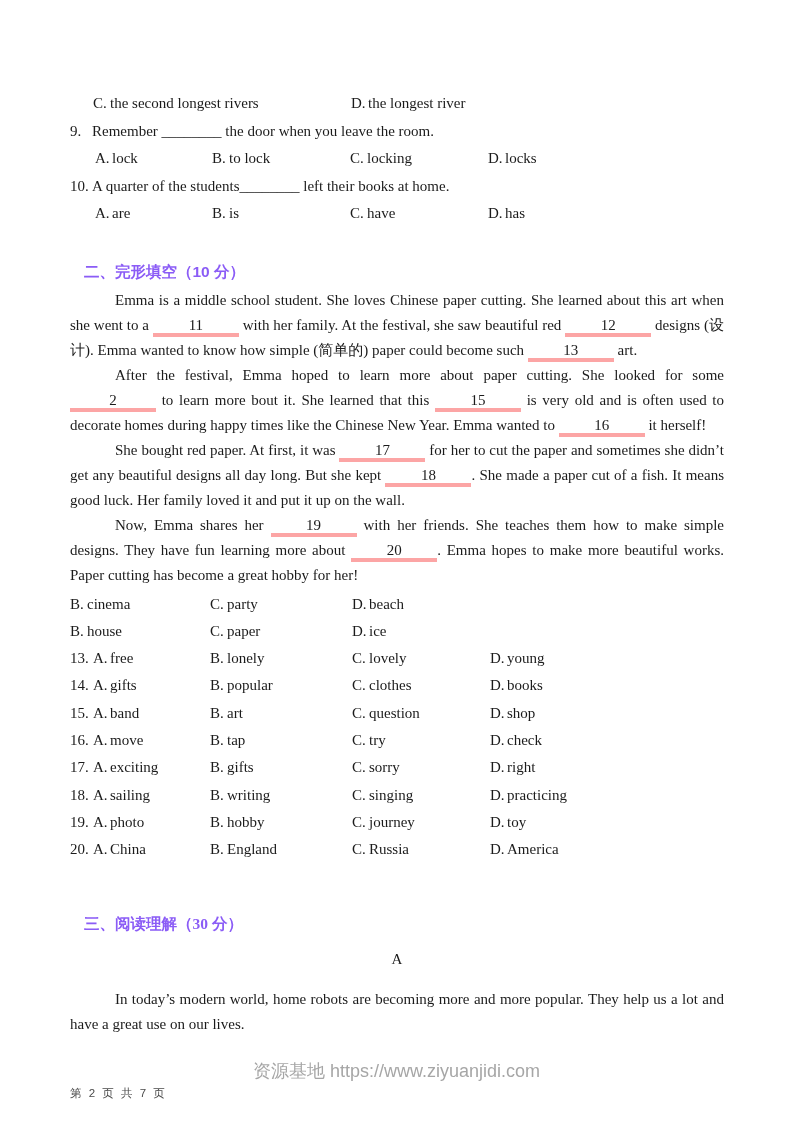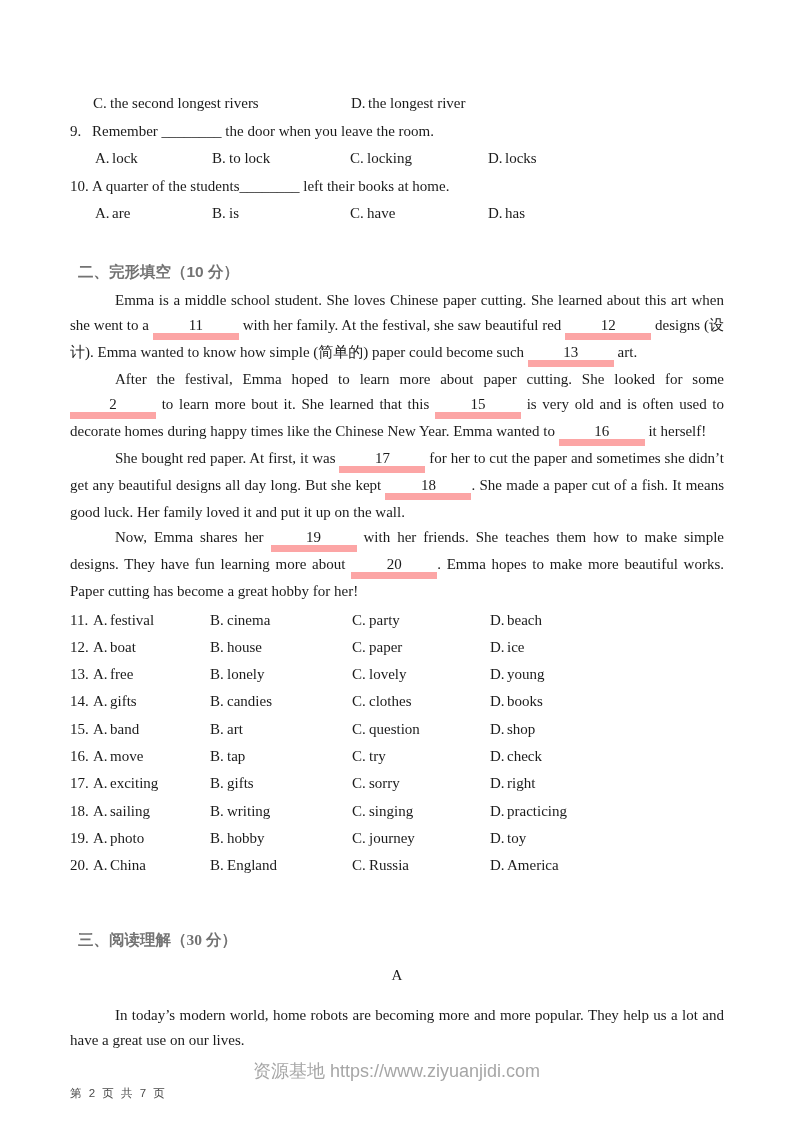--- a/index.html
+++ b/index.html
@@ -25,42 +25,42 @@
     height: 27.5px; line-height: 27.5px;
     white-space: nowrap;
   }
   .opt-row.carryover {
     grid-template-columns: 258px 1fr;
     padding-left: 23px;
   }
   .letter { display: inline-block; min-width: 17px; }
 
   .section-heading {
-    margin: 30px 0 0 8px;
+    margin: 30px 0 0 14px;
     font-family: "Liberation Sans", "DejaVu Sans", sans-serif;
     font-weight: bold;
     font-size: 15.5px;
     line-height: 27px;
-    color: #737373;
+    color: #8b5cf6;
   }
   .section-heading.reading { margin-top: 47px; font-family: Liberation Serif, serif; }
 
   #cloze-passage { margin-top: 3px; }
   .para {
     margin: 0;
     line-height: 25px;
     text-align: justify;
     text-indent: 45px;
   }
   .blank {
     display: inline-block;
     min-width: 86px;
     text-align: center;
     text-indent: 0;
-    border-bottom: 7px solid #fca5a5;
+    border-bottom: 4px solid #fca5a5;
     line-height: 16px;
   }
 
   #cloze-questions { margin-top: 3px; }
   .cq-row {
     display: grid;
     grid-template-columns: 140px 142px 138px 1fr;
     height: 27.3px; line-height: 27.3px;
     white-space: nowrap;
   }
@@ -120,40 +120,38 @@
 
     <div id="cloze-passage">
         <p class="para">Emma is a middle school student. She loves Chinese paper cutting. She learned about this art when she went to a <span class="blank">11</span> with her family. At the festival, she saw beautiful red <span class="blank">12</span> designs (设计). Emma wanted to know how simple (简单的) paper could become such <span class="blank">13</span> art.</p>
         <p class="para">After the festival, Emma hoped to learn more about paper cutting. She looked for some <span class="blank">2</span> to learn more bout it. She learned that this <span class="blank">15</span> is very old and is often used to decorate homes during happy times like the Chinese New Year. Emma wanted to <span class="blank">16</span> it herself!</p>
         <p class="para">She bought red paper. At first, it was <span class="blank">17</span> for her to cut the paper and sometimes she didn’t get any beautiful designs all day long. But she kept <span class="blank">18</span>. She made a paper cut of a fish. It means good luck. Her family loved it and put it up on the wall.</p>
         <p class="para">Now, Emma shares her <span class="blank">19</span> with her friends. She teaches them how to make simple designs. They have fun learning more about <span class="blank">20</span>. Emma hopes to make more beautiful works. Paper cutting has become a great hobby for her!</p>
       </div>
 
     <div id="cloze-questions">
         <div class="cq-row">
-          <span class="cq-first"><span class="qnum">11.</span><span class="letter">A.</span><span>festival</span></span>
           <span class="opt"><span class="letter">B.</span><span>cinema</span></span>
           <span class="opt"><span class="letter">C.</span><span>party</span></span>
           <span class="opt"><span class="letter">D.</span><span>beach</span></span>
         </div>
         <div class="cq-row">
-          <span class="cq-first"><span class="qnum">12.</span><span class="letter">A.</span><span>boat</span></span>
           <span class="opt"><span class="letter">B.</span><span>house</span></span>
           <span class="opt"><span class="letter">C.</span><span>paper</span></span>
           <span class="opt"><span class="letter">D.</span><span>ice</span></span>
         </div>
         <div class="cq-row">
           <span class="cq-first"><span class="qnum">13.</span><span class="letter">A.</span><span>free</span></span>
           <span class="opt"><span class="letter">B.</span><span>lonely</span></span>
           <span class="opt"><span class="letter">C.</span><span>lovely</span></span>
           <span class="opt"><span class="letter">D.</span><span>young</span></span>
         </div>
         <div class="cq-row">
           <span class="cq-first"><span class="qnum">14.</span><span class="letter">A.</span><span>gifts</span></span>
-          <span class="opt"><span class="letter">B.</span><span>candies</span></span>
+          <span class="opt"><span class="letter">B.</span><span>popular</span></span>
           <span class="opt"><span class="letter">C.</span><span>clothes</span></span>
           <span class="opt"><span class="letter">D.</span><span>books</span></span>
         </div>
         <div class="cq-row">
           <span class="cq-first"><span class="qnum">15.</span><span class="letter">A.</span><span>band</span></span>
           <span class="opt"><span class="letter">B.</span><span>art</span></span>
           <span class="opt"><span class="letter">C.</span><span>question</span></span>
           <span class="opt"><span class="letter">D.</span><span>shop</span></span>
         </div>
         <div class="cq-row">

